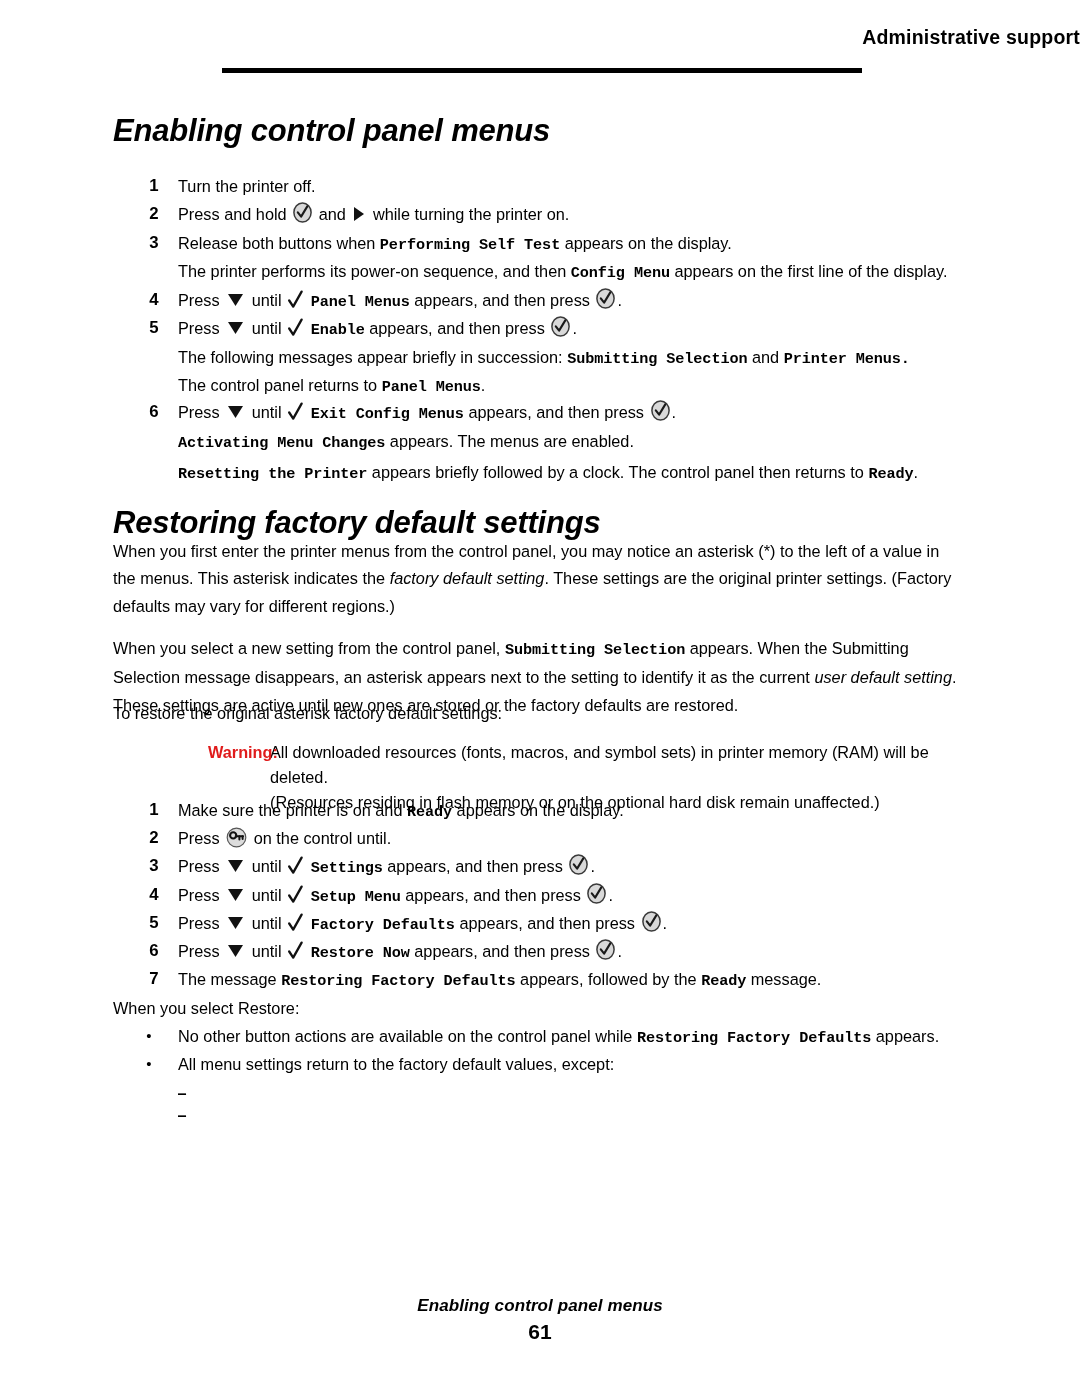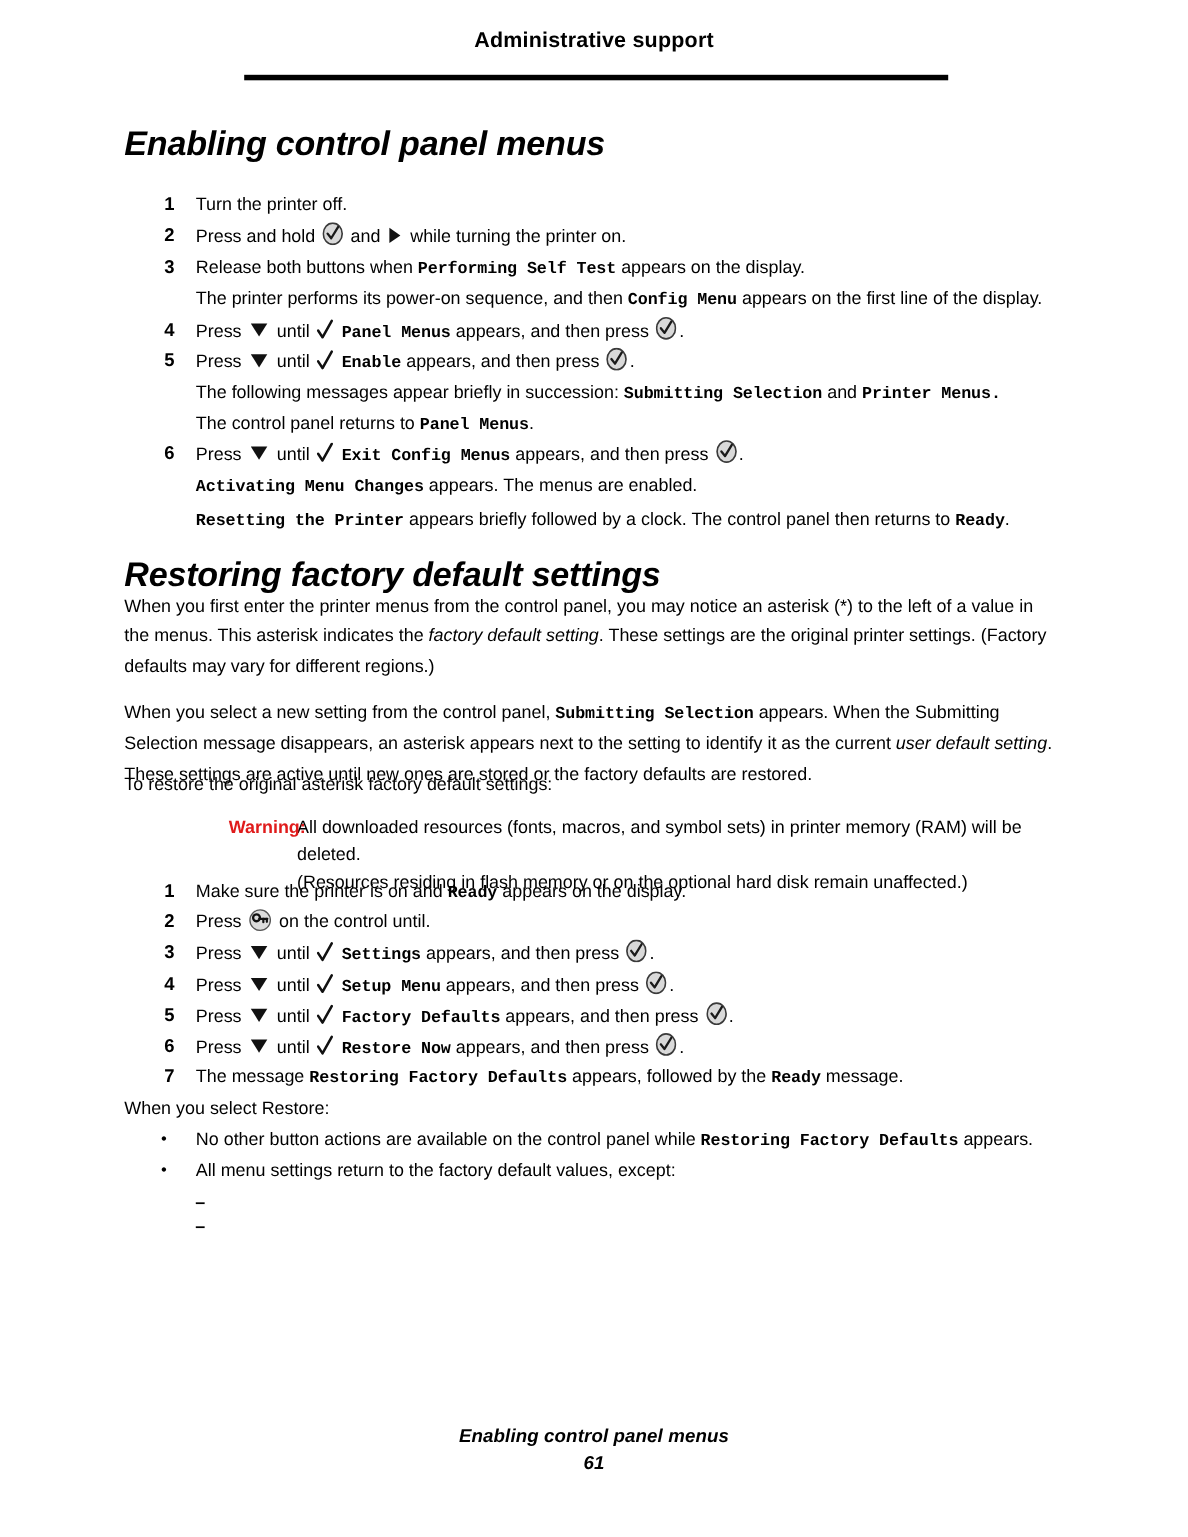--- a/index.html
+++ b/index.html
@@ -15,21 +15,21 @@
     color: #000000;
     overflow: hidden;
   }
 
   
   #page-header {
     position: absolute;
     left: 0;
     top: 26px;
     width: 1080px;
-    text-align: center;
+    text-align: right;
   }
   #page-header .hdr-text {
     font-size: 19.5px;
     font-weight: bold;
     letter-spacing: 0.2px;
   }
   #header-rule {
     position: absolute;
     left: 222px;
     top: 68px;
@@ -162,22 +162,21 @@
     text-align: center;
   }
   #footer-title {
     font-size: 17px;
     font-style: italic;
     font-weight: bold;
     letter-spacing: 0.1px;
   }
   #footer-pagenum {
     margin-top: 4px;
-    font-size: 17px;
-    font-style: italic;
+    font-size: 21px;
     font-weight: bold;
   }
 
   
   .icon {
     display: inline-block;
     vertical-align: -3px;
     position: relative;
   }
   

